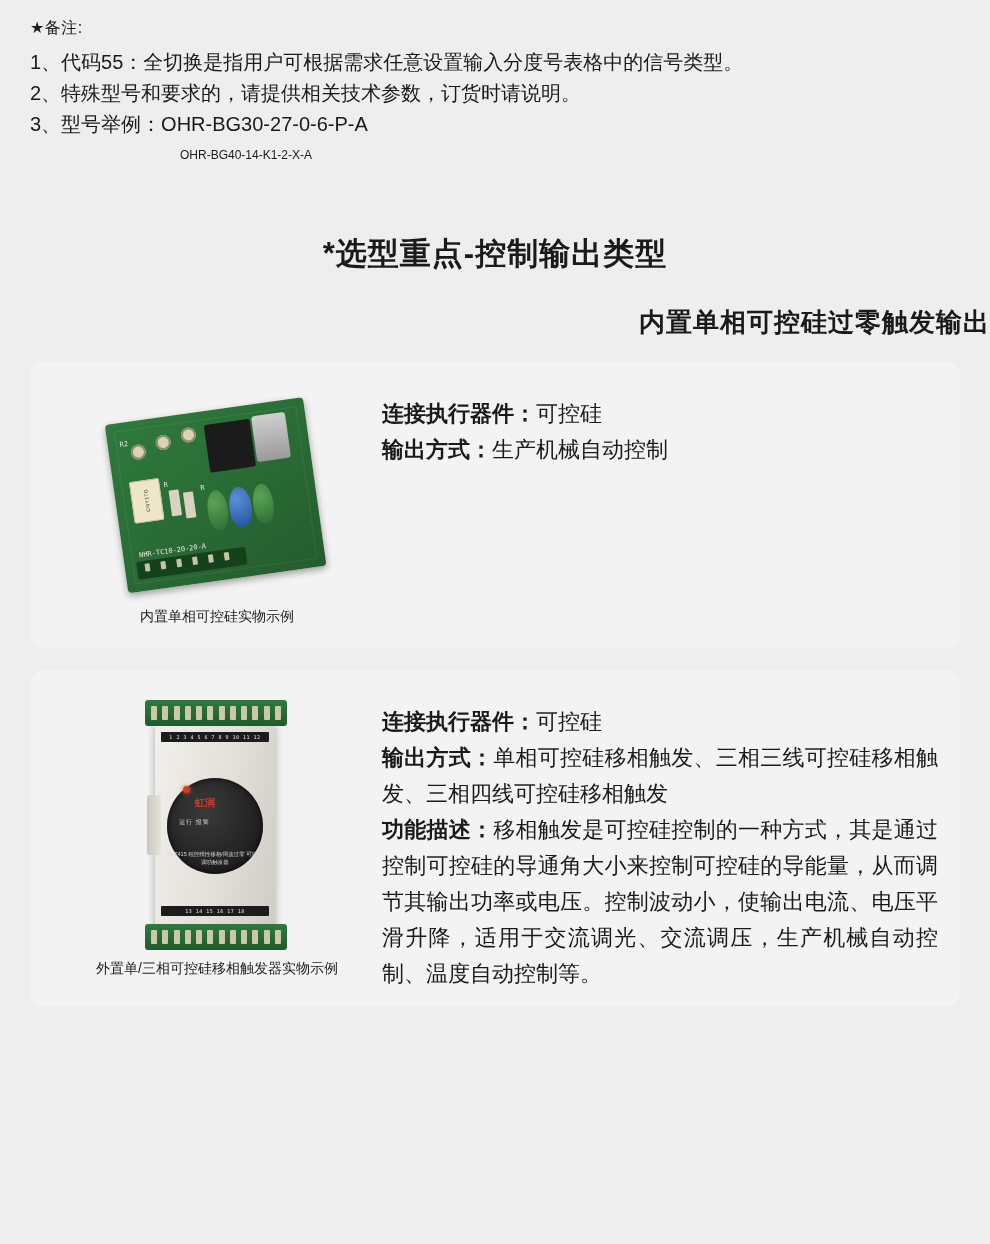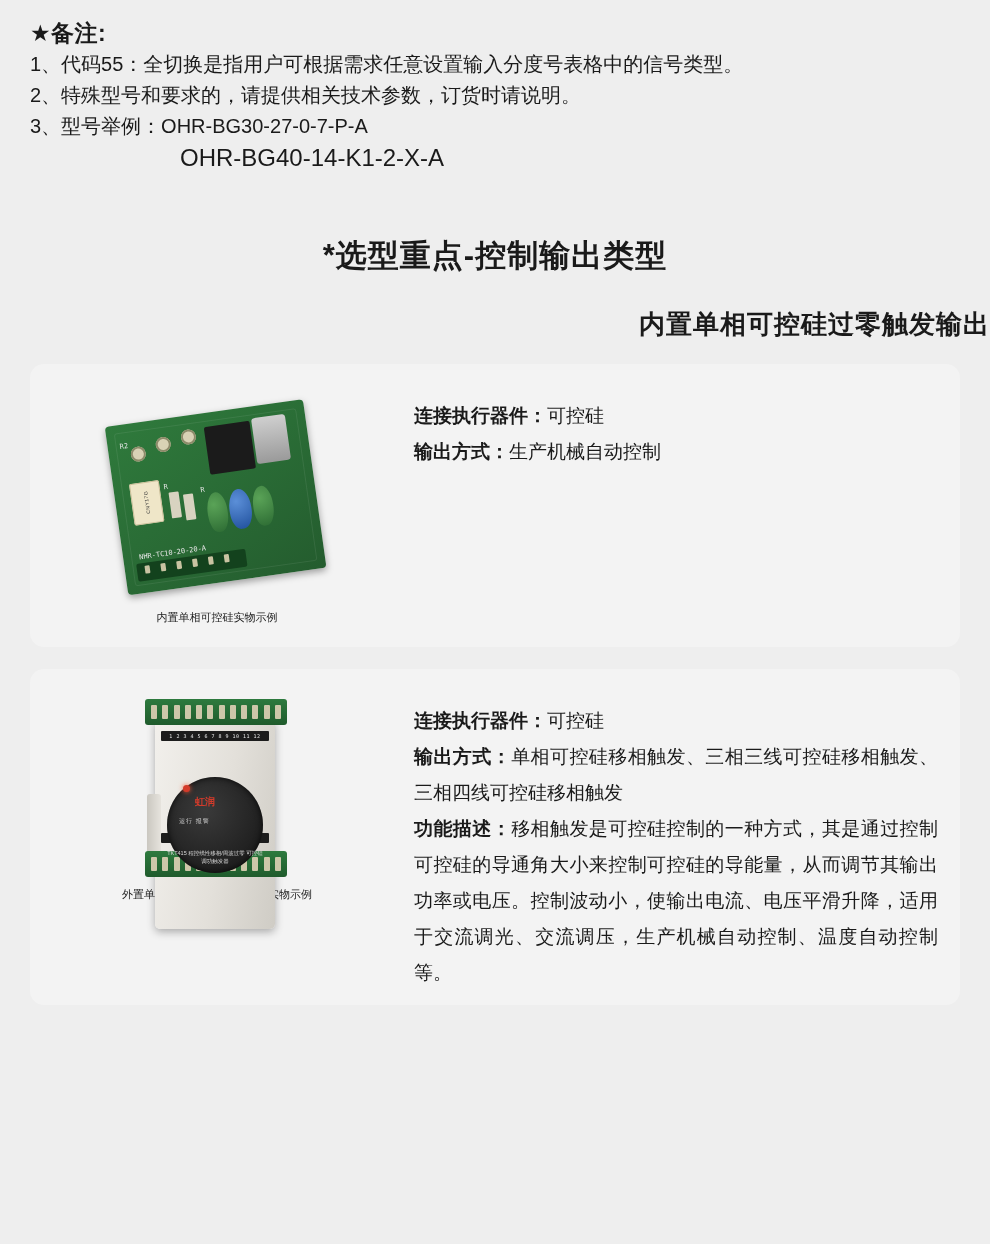--- a/index.html
+++ b/index.html
@@ -19,32 +19,32 @@
     position: relative;
     padding-bottom: 20px;
     box-sizing: border-box;
   }
 
   
   .notes {
     padding: 18px 0 0 30px;
   }
   .notes-title {
-    font-size: 23px;
-    font-weight: bold;
+    font-size: 16px;
+    font-weight: normal;
     letter-spacing: 0.5px;
-    margin-bottom: 0;
+    margin-bottom: 8px;
   }
   .note-line {
     font-size: 20px;
     line-height: 31px;
     white-space: nowrap;
   }
   .note-sub {
-    font-size: 24px;
+    font-size: 12px;
     line-height: 31px;
     padding-left: 150px;
   }
 
   
   .main-title {
     text-align: center;
     font-size: 31px;
     font-weight: bold;
     margin-top: 62px;
@@ -75,34 +75,33 @@
     padding-bottom: 14px;
   }
   .card-left {
     width: 330px;
     flex: 0 0 330px;
     display: flex;
     flex-direction: column;
     align-items: center;
   }
   .caption {
-    font-size: 11px;
+    font-size: 14px;
     margin-top: 10px;
     white-space: nowrap;
     color: #1a1a1a;
   }
   .card-right {
     flex: 1;
     padding-top: 16px;
   }
   .spec-row {
-    font-size: 19px;
+    font-size: 22px;
     line-height: 36px;
     text-align: justify;
-    margin-left: 32px;
   }
   .spec-row .lbl {
     font-weight: bold;
   }
   .spec-row.para {
     text-indent: 0;
   }
 
   
   .pcb {
@@ -193,21 +192,21 @@
     width: 5px;
     height: 8px;
     background: #c9c3a2;
     border-radius: 1px;
   }
 
   
   .module {
     position: relative;
     width: 160px;
-    height: 178px;
+    height: 250px;
     margin-top: 12px;
   }
   .mod-body {
     position: absolute;
     left: 18px;
     top: 20px;
     width: 120px;
     height: 210px;
     background: linear-gradient(100deg,#f2f0ec 0%, #e3e0da 55%, #cfccc5 100%);
     border-radius: 5px;
@@ -312,21 +311,21 @@
 </style>
 </head>
 <body>
 
 <div class="page">
 
   <div class="notes">
     <div class="notes-title">★备注:</div>
     <div class="note-line">1、代码55：全切换是指用户可根据需求任意设置输入分度号表格中的信号类型。</div>
     <div class="note-line">2、特殊型号和要求的，请提供相关技术参数，订货时请说明。</div>
-    <div class="note-line">3、型号举例：OHR-BG30-27-0-7-P-A</div>
+    <div class="note-line">3、型号举例：OHR-BG30-27-0-6-P-A</div>
     <div class="note-sub">OHR-BG40-14-K1-2-X-A</div>
   </div>
 
   <div class="main-title">*选型重点-控制输出类型</div>
 
   <div class="section-title">内置单相可控硅过零触发输出</div>
 
   <div class="card">
     <div class="card-left">
 

